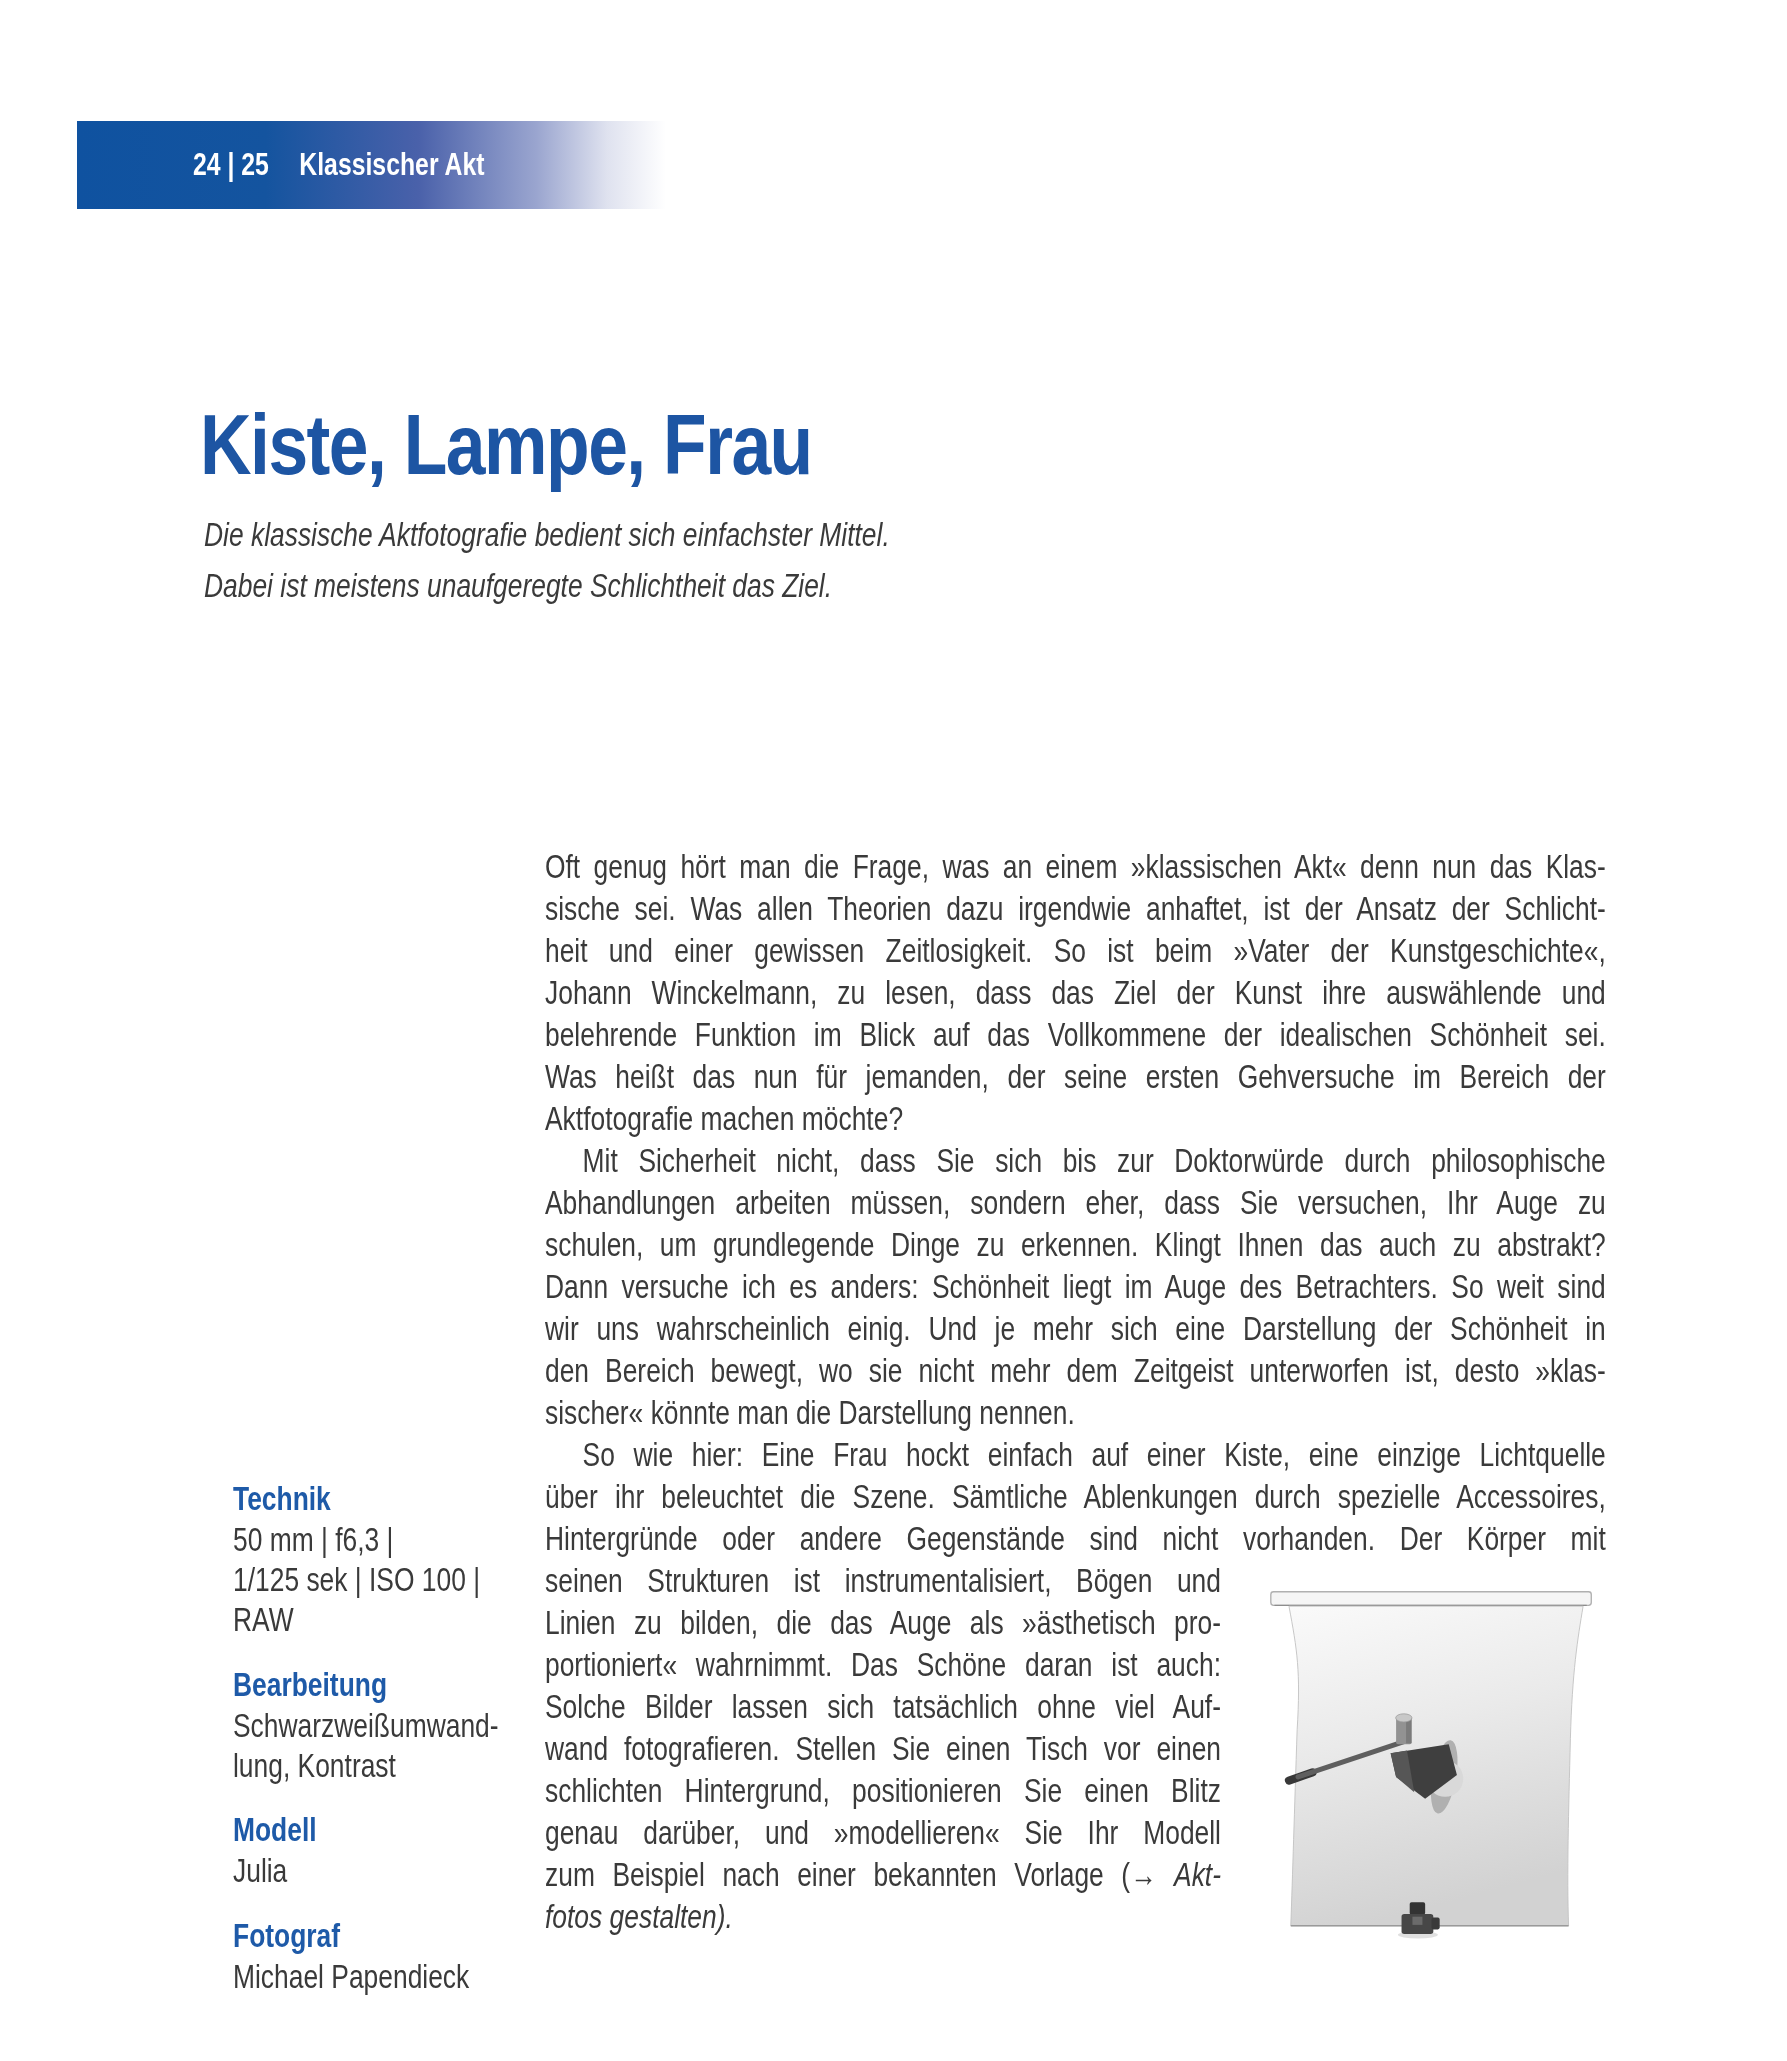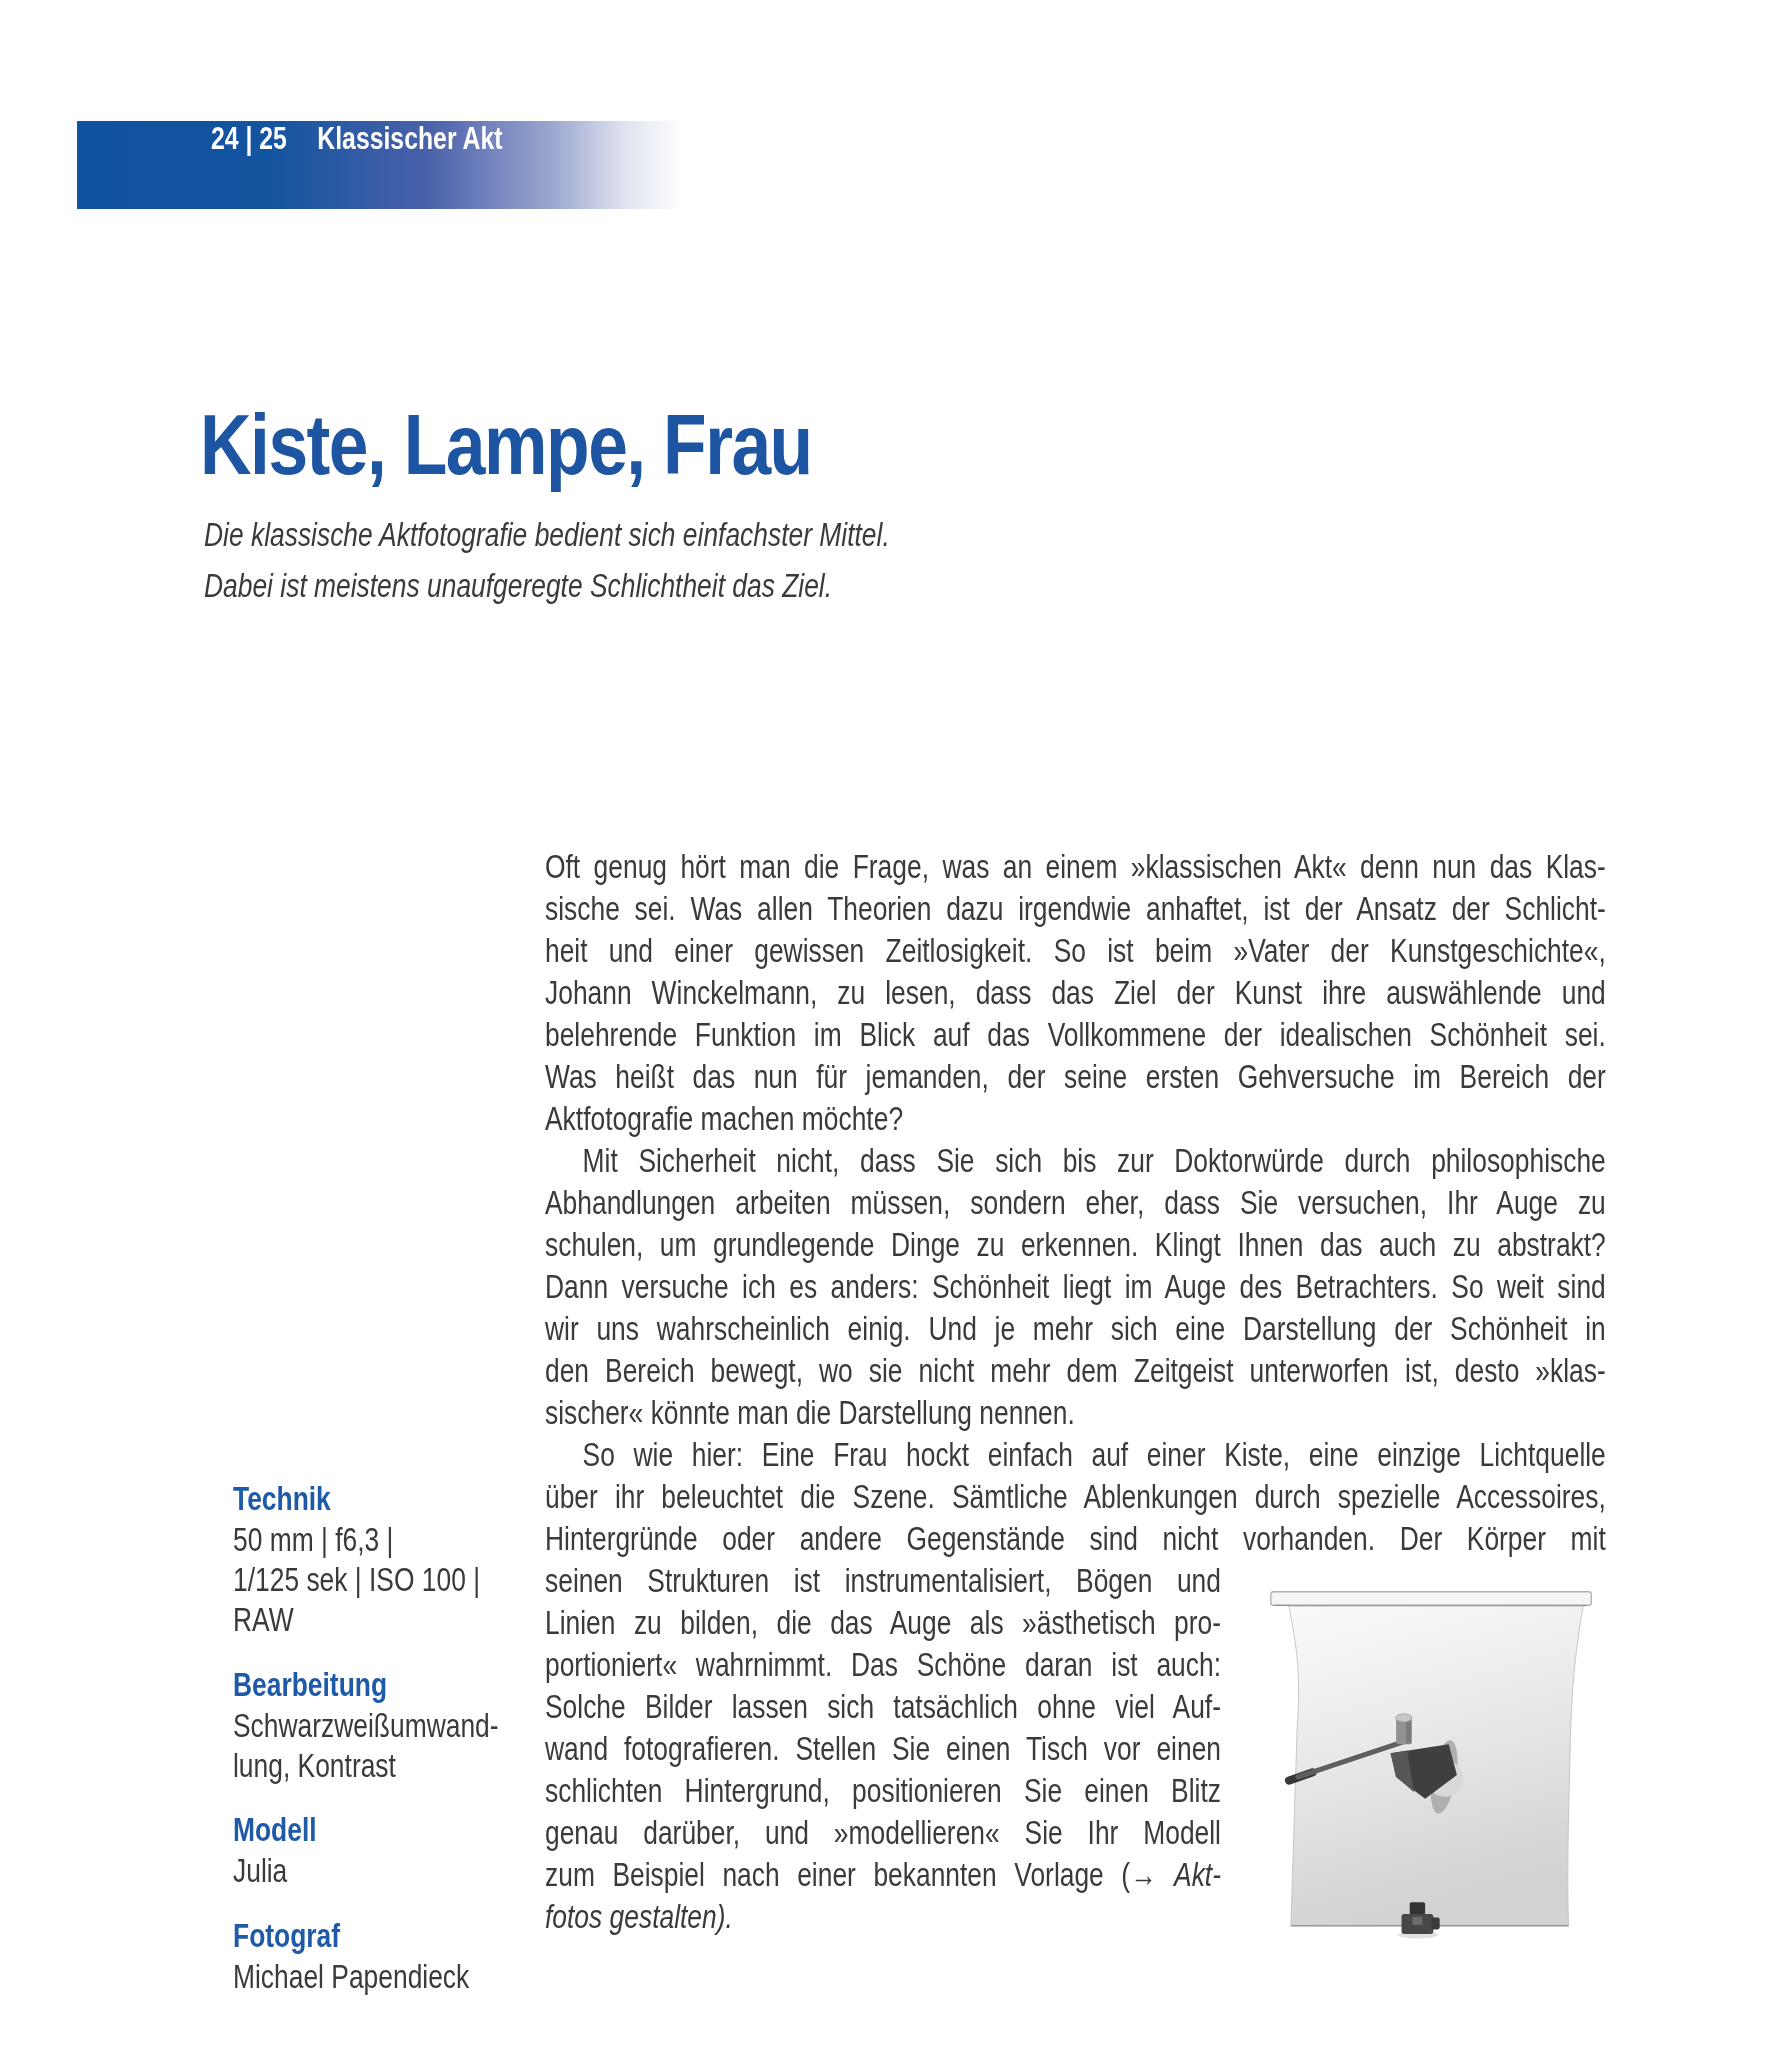--- a/index.html
+++ b/index.html
@@ -5,21 +5,21 @@
   html,body{margin:0;padding:0;background:#fff;}
   .page{position:relative;width:1787px;height:2062px;background:#ffffff;overflow:hidden;
         font-family:"Liberation Sans","DejaVu Sans",sans-serif;color:#3a3a3a;}
 
   
   .cond{transform:scaleX(0.8);transform-origin:0 0;}
 
   
   .runhead{position:absolute;left:77px;top:121px;width:589px;height:88px;
     background:linear-gradient(90deg,#0f52a0 0%,#14549f 32%,#4a61aa 58%,#9aa5cf 78%,#dfe2ef 90%,#ffffff 100%);
-    display:flex;padding-left:18px;}
+    display:flex;align-items:center;}
   .runhead-inner{margin-left:116px;white-space:nowrap;color:#ffffff;font-weight:bold;font-size:31px;width:545px;}
   .runhead-inner .chapter{margin-left:38px;}
 
   
   .title{position:absolute;left:200px;top:395px;width:1000px;font-size:86px;font-weight:bold;
          color:#1d55a3;letter-spacing:-1.8px;white-space:nowrap;transform:scaleX(0.83);transform-origin:0 0;}
   .subtitle{position:absolute;left:204px;top:509px;width:1091px;font-size:33px;font-style:italic;
             line-height:51px;white-space:pre-line;color:#3a3a3a;}
 
   

